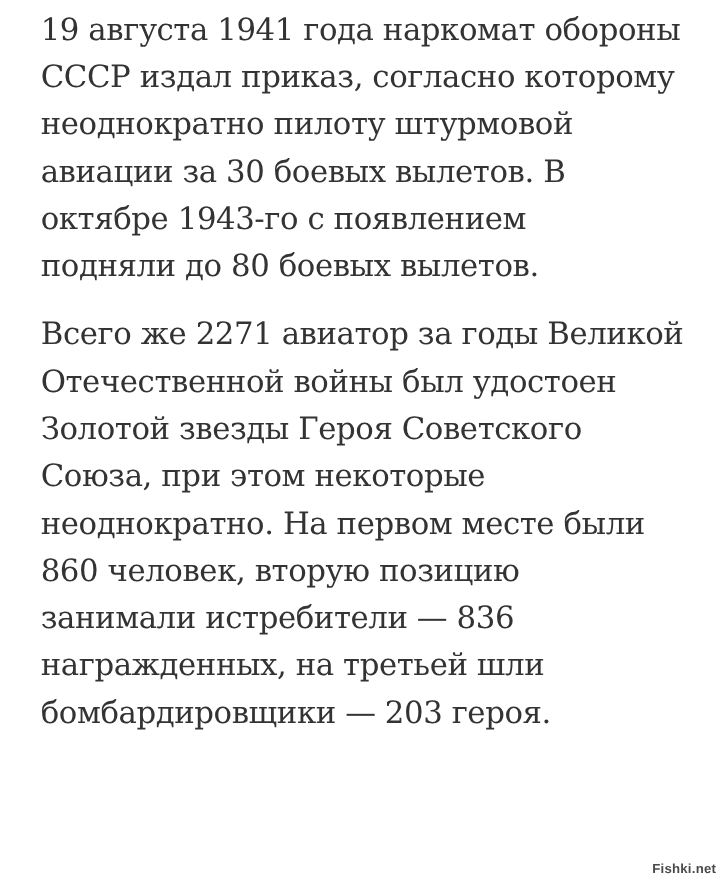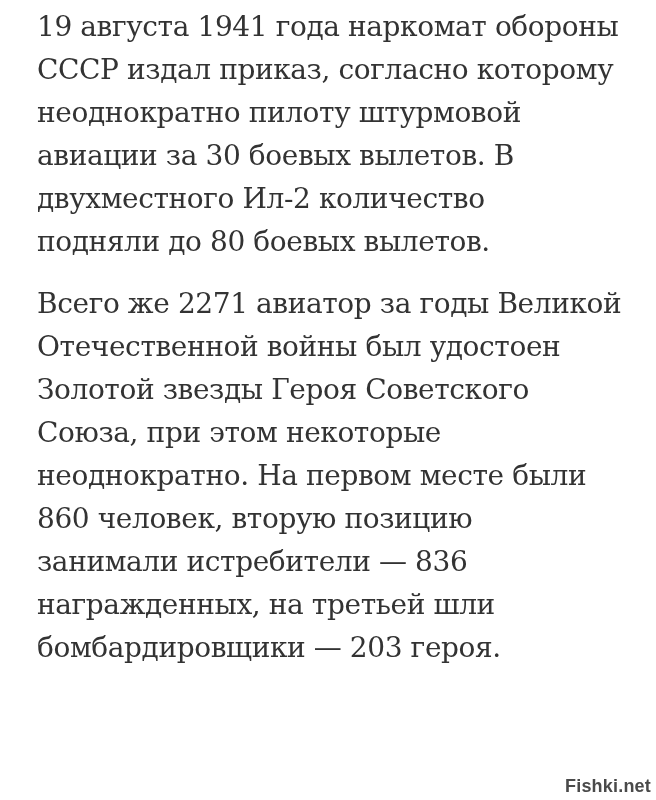--- a/index.html
+++ b/index.html
@@ -28,41 +28,41 @@
     line-height: 43px;
     color: #333333;
     letter-spacing: -0.4px;
     white-space: nowrap;
   }
   .watermark {
     position: absolute;
     right: 5px;
     bottom: 3px;
     font-family: "Liberation Sans", sans-serif;
-    font-size: 18px;
+    font-size: 12px;
     font-weight: bold;
     color: #4a4a4a;
     letter-spacing: 0.2px;
     text-shadow:
       -1px -1px 0 #ffffff, 1px -1px 0 #ffffff,
       -1px  1px 0 #ffffff, 1px  1px 0 #ffffff,
        0   -1px 0 #ffffff, 0    1px 0 #ffffff,
       -1px  0   0 #ffffff, 1px  0   0 #ffffff;
   }
 </style>
 </head>
 <body>
 
 <div class="content">
   <div class="paragraph">
     <div class="line">19 августа 1941 года наркомат обороны</div>
     <div class="line">СССР издал приказ, согласно которому</div>
     <div class="line">неоднократно пилоту штурмовой</div>
     <div class="line">авиации за 30 боевых вылетов. В</div>
-    <div class="line">двухместного Ил-2 количество</div>
+    <div class="line">октябре 1943-го с появлением</div>
     <div class="line">подняли до 80 боевых вылетов.</div>
   </div>
   <div class="paragraph">
     <div class="line">Всего же 2271 авиатор за годы Великой</div>
     <div class="line">Отечественной войны был удостоен</div>
     <div class="line">Золотой звезды Героя Советского</div>
     <div class="line">Союза, при этом некоторые</div>
     <div class="line">неоднократно. На первом месте были</div>
     <div class="line">860 человек, вторую позицию</div>
     <div class="line">занимали истребители — 836</div>

